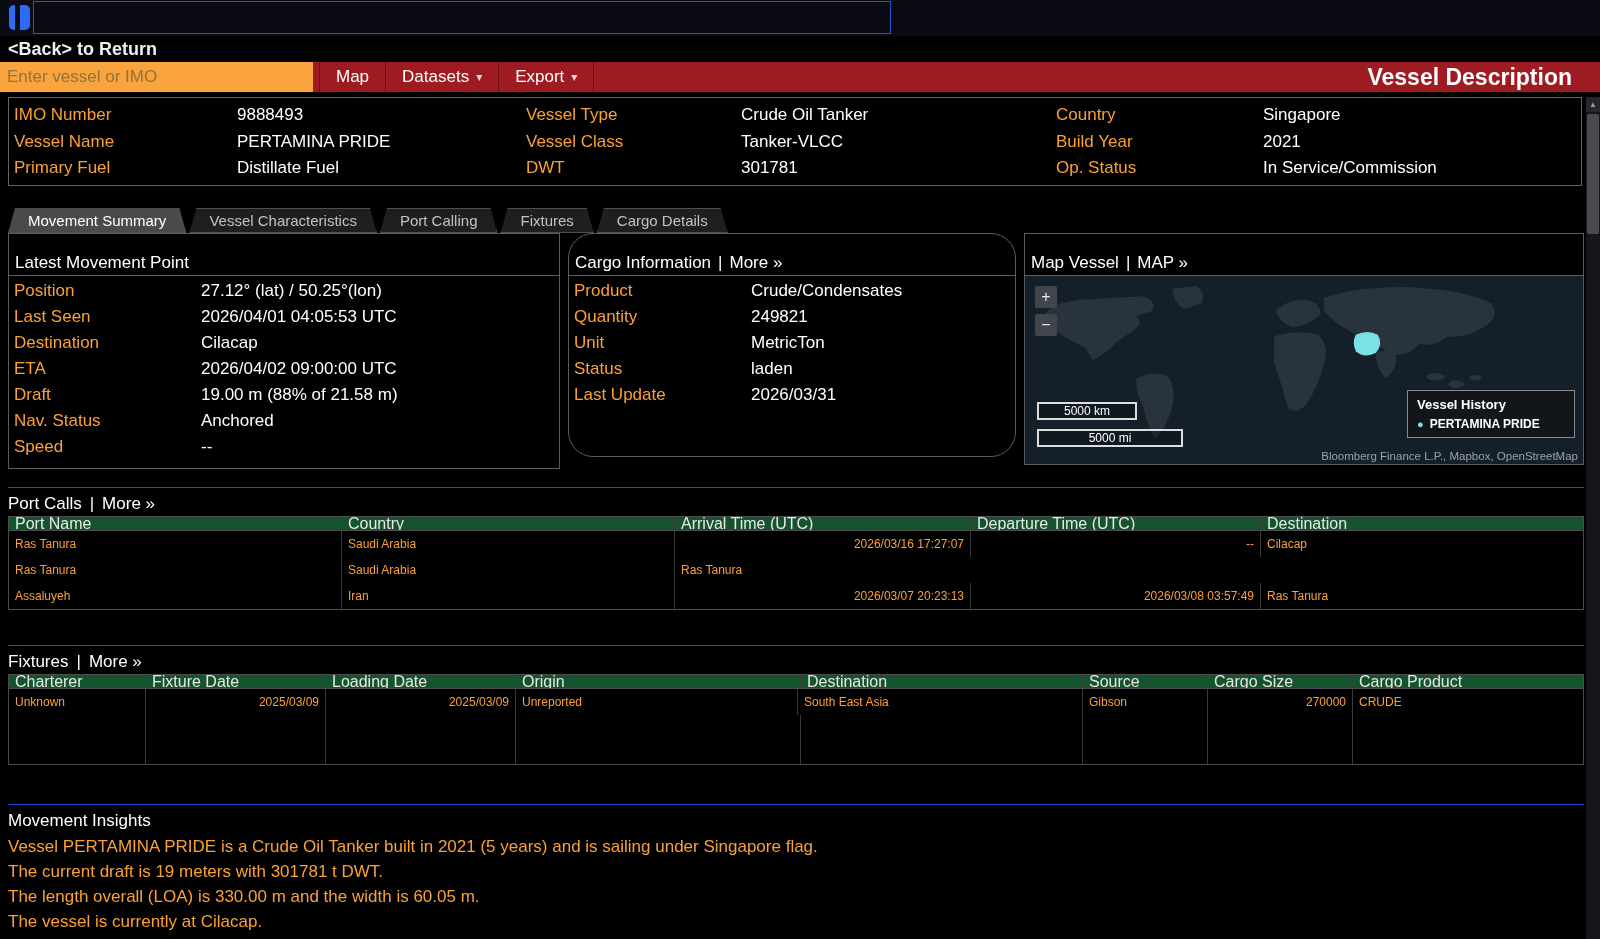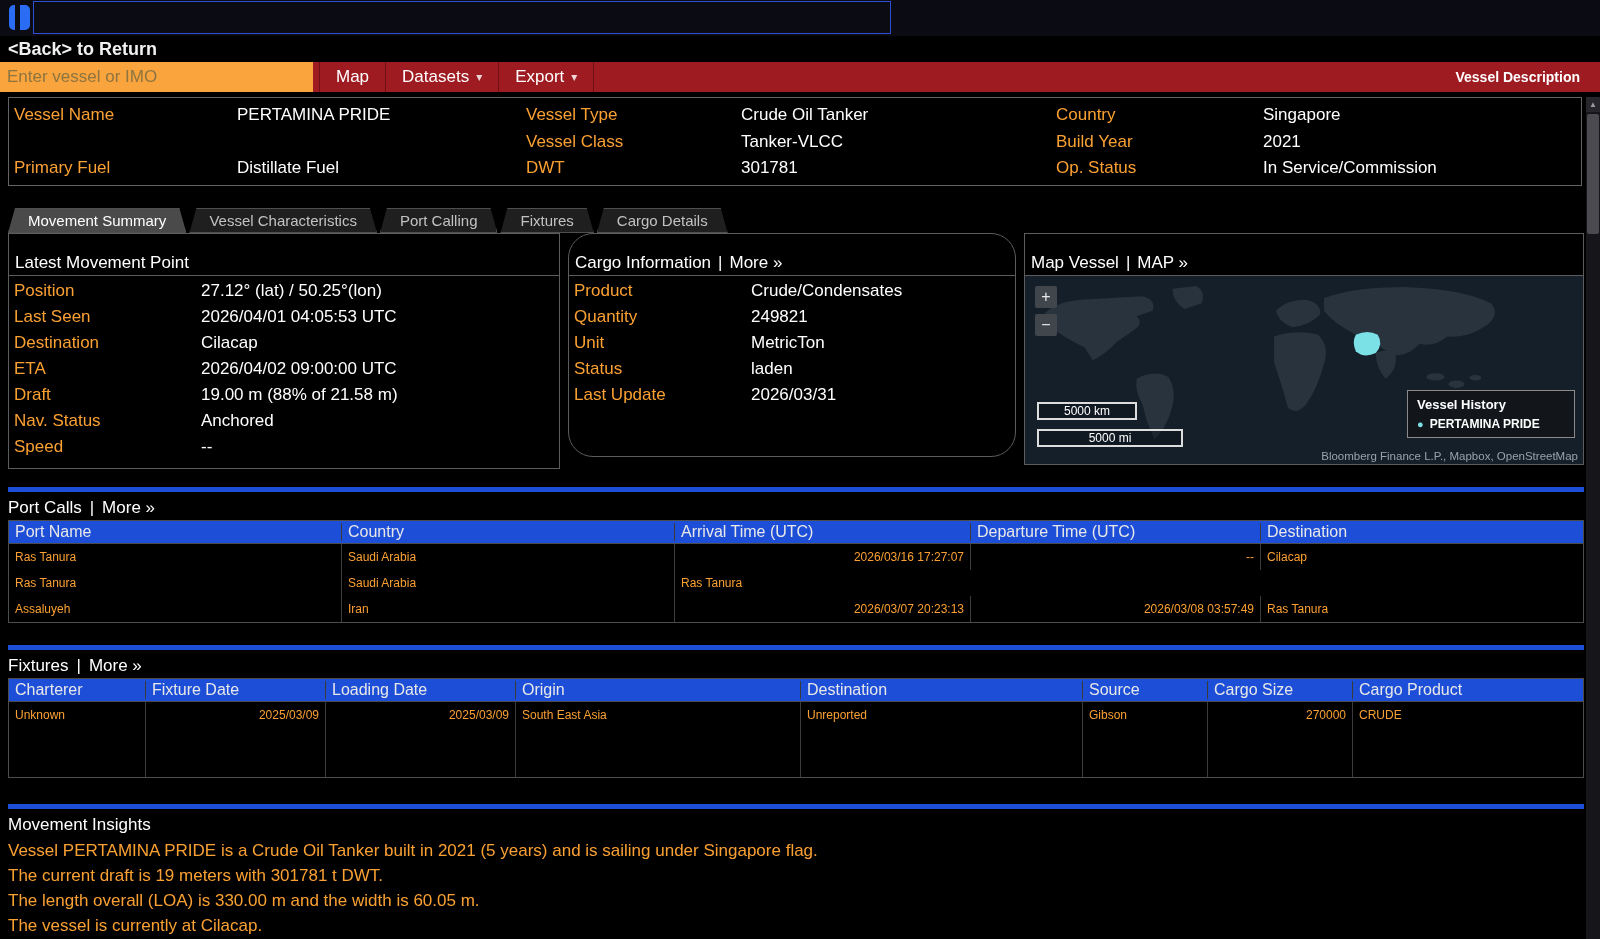--- a/index.html
+++ b/index.html
@@ -22,21 +22,21 @@
 
   
   .toolbar{position:absolute;top:62px;left:0;right:0;height:30px;background:var(--red);display:flex;align-items:stretch;}
   .search{width:313px;background:var(--searchbg);border:none;outline:none;font-family:inherit;
     font-size:17px;padding:0 7px;color:#4d3d14;}
   .search::placeholder{color:#8d7440;}
   .tb-btn{display:flex;align-items:center;gap:7px;padding:0 16px;color:#fff;font-size:17px;
     border-right:1px solid #701015;cursor:pointer;}
   .tb-btn.first{margin-left:6px;border-left:1px solid #701015;}
   .caret{font-size:12px;color:#eed6d6;}
-  .tb-title{margin-left:auto;padding-right:20px;display:flex;align-items:center;font-size:14px;font-weight:700;color:#fff;}
+  .tb-title{margin-left:auto;padding-right:28px;display:flex;align-items:center;font-size:23px;font-weight:700;color:#fff;}
 
   
   .infopanel{position:absolute;top:97px;left:8px;width:1574px;height:89px;border:1px solid #636363;
     display:flex;padding:4px 0;background:#000;}
   .info-col{display:flex;flex-direction:column;justify-content:space-between;}
   .c1{width:512px;} .c2{width:530px;} .c3{flex:1;}
   .info-row{display:flex;height:26px;align-items:center;}
   .info-row .lbl{color:var(--amber);font-size:17px;padding-left:5px;}
   .info-row .val{color:#fff;font-size:17px;}
   .c1 .lbl{width:228px;} .c2 .lbl{width:220px;} .c3 .lbl{width:212px;}
@@ -74,26 +74,26 @@
     font-size:12px;display:flex;align-items:center;justify-content:center;height:18px;}
   .scale-km{bottom:44px;width:100px;} .scale-mi{bottom:17px;width:146px;}
   .legend{position:absolute;right:8px;bottom:26px;width:168px;background:rgba(18,22,26,.93);
     border:1px solid #8a8a8a;padding:6px 9px;}
   .legend-title{font-size:13px;font-weight:700;color:#fff;margin-bottom:5px;}
   .legend-item{font-size:12px;font-weight:700;color:#fff;display:flex;gap:6px;align-items:center;}
   .legend-dot{color:var(--cyan);font-size:11px;}
   .attrib{position:absolute;right:5px;bottom:2px;font-size:11.5px;color:#98a2ab;}
 
   
-  .section{position:absolute;left:8px;width:1576px;border-top:5px solid #1d4ed8;padding-top:3px;}
+  .section{position:absolute;left:8px;width:1576px;border-top:1px solid #1d4ed8;padding-top:3px;}
   .s-portcalls{top:487px;} .s-fixtures{top:645px;} .s-insights{top:804px;}
   .sec-head{display:flex;gap:8px;align-items:center;font-size:17px;color:#fff;height:25px;}
   .sec-head .more{cursor:pointer;}
   .tbl{border:1px solid #4c4c4c;background:#000;}
-  .thead{display:flex;background:#1d4ed8;height:23px;border-bottom:1px solid #4c4c4c;align-items:center;}
+  .thead{display:flex;background:#14532d;height:14px;border-bottom:1px solid #4c4c4c;}
   .thead .cell{color:#e8e8e8;font-size:16px;display:flex;align-items:center;}
   .trow{display:flex;height:26px;cursor:pointer;}
   .trow .cell{color:var(--amber);font-size:12px;display:flex;align-items:center;}
   .cell{padding:0 6px;border-right:1px solid #3a3a3a;overflow:hidden;white-space:nowrap;}
   .cell:last-child{border-right:none;}
   .ra{justify-content:flex-end;}
   .pc1{width:333px;} .pc2{width:333px;} .pc3{width:296px;} .pc4{width:290px;} .pc5{flex:1;}
   .fx1{width:137px;} .fx2{width:180px;} .fx3{width:190px;} .fx4{width:285px;}
   .fx5{width:282px;} .fx6{width:125px;} .fx7{width:145px;} .fx8{flex:1;}
   .filler{height:49px;}
@@ -134,20 +134,24 @@
     </div>
     <div class="tb-btn">
       <span>Export</span>
       <span class="caret">▾</span>
     </div>
     <div class="tb-title">Vessel Description</div>
   </div>
 
   <div class="infopanel">
     <div class="info-col c1">
+      <div class="info-row">
+        <span class="lbl">IMO Number</span>
+        <span class="val">9888493</span>
+      </div>
       <div class="info-row">
         <span class="lbl">Vessel Name</span>
         <span class="val">PERTAMINA PRIDE</span>
       </div>
       <div class="info-row">
         <span class="lbl">Primary Fuel</span>
         <span class="val">Distillate Fuel</span>
       </div>
     </div>
     <div class="info-col c2">
@@ -344,22 +348,22 @@
         <div class="cell fx4">Origin</div>
         <div class="cell fx5">Destination</div>
         <div class="cell fx6">Source</div>
         <div class="cell fx7">Cargo Size</div>
         <div class="cell fx8">Cargo Product</div>
       </div>
       <div class="trow">
         <div class="cell fx1">Unknown</div>
         <div class="cell fx2 ra">2025/03/09</div>
         <div class="cell fx3 ra">2025/03/09</div>
+        <div class="cell fx5">Unreported</div>
         <div class="cell fx4">South East Asia</div>
-        <div class="cell fx5">Unreported</div>
         <div class="cell fx6">Gibson</div>
         <div class="cell fx7 ra">270000</div>
         <div class="cell fx8">CRUDE</div>
       </div>
       <div class="trow filler">
         <div class="cell fx1"></div>
           <div class="cell fx2"></div>
           <div class="cell fx3"></div>
         <div class="cell fx4"></div>
           <div class="cell fx5"></div>

